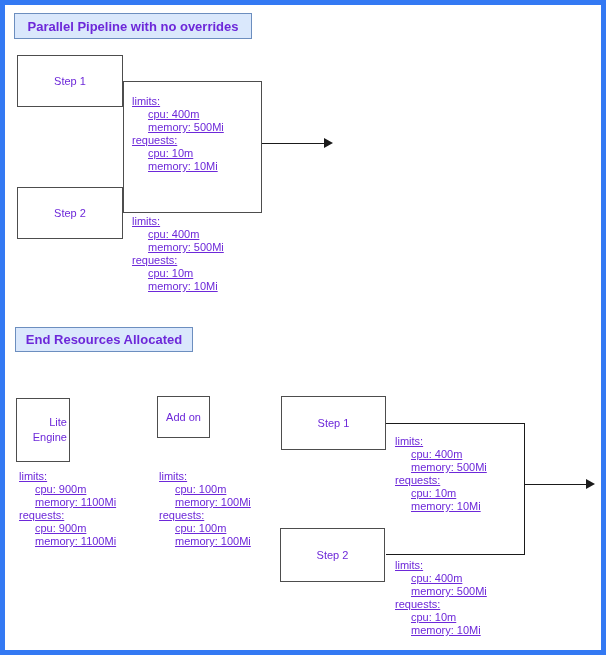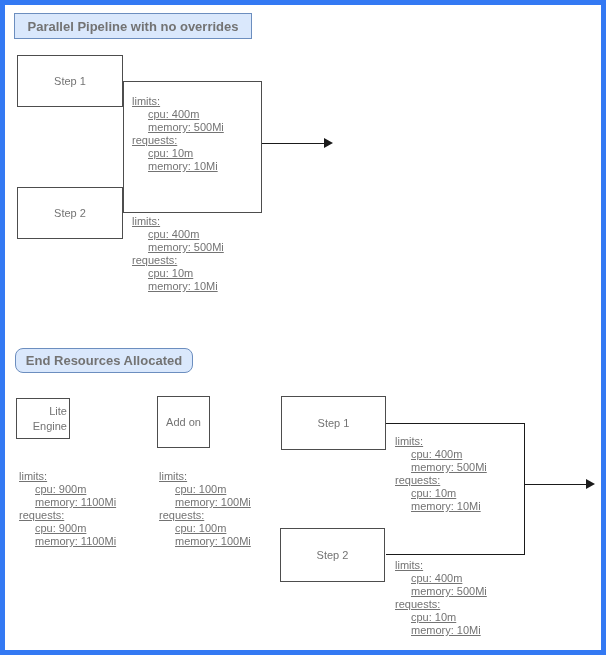--- a/index.html
+++ b/index.html
@@ -2,21 +2,21 @@
 <html style="--frame-color: #3379f3; --title-fill: #dae8fc; --title-stroke: #6c8ebf; --shape-stroke: #4d4d4d; --line-color: #1a1a1a;"><head>
 <meta charset="utf-8">
 <style>
   html, body { margin: 0; padding: 0; background: #ffffff; }
   .canvas {
     position: relative;
     width: 606px;
     height: 655px;
     background: #ffffff;
     font-family: "Liberation Sans", sans-serif;
-    color: #737373;
+    color: #6d28d9;
     overflow: hidden;
   }
   .frame {
     position: absolute;
     inset: 0;
     border: 5px solid var(--frame-color, #3379f3);
     pointer-events: none;
     z-index: 10;
   }
   .title-box {
@@ -113,27 +113,27 @@
 
   <div class="res" style="left:132px; top:215px;">
     <div class="rl">limits:</div>
     <div class="rl ind">cpu: 400m</div>
     <div class="rl ind">memory: 500Mi</div>
     <div class="rl">requests:</div>
     <div class="rl ind">cpu: 10m</div>
     <div class="rl ind">memory: 10Mi</div>
   </div>
 
-  <div class="title-box" style="left:15px; top:348px; width:178px; height:25px;border-radius:8px;">End Resources Allocated</div>
+  <div class="title-box" style="left:15px; top:327px; width:178px; height:25px;">End Resources Allocated</div>
 
-  <div class="node" style="left:16px; top:398px; width:54px; height:41px;">
+  <div class="node" style="left:16px; top:398px; width:54px; height:64px;">
     <span>Lite Engine</span>
   </div>
 
-  <div class="node" style="left:157px; top:396px; width:53px; height:52px;">
+  <div class="node" style="left:157px; top:396px; width:53px; height:42px;">
     <span>Add on</span>
   </div>
 
   <div class="node" style="left:281px; top:396px; width:105px; height:54px;">
     <span>Step 1</span>
   </div>
 
   <div class="node" style="left:280px; top:528px; width:105px; height:54px;">
     <span>Step 2</span>
   </div>

